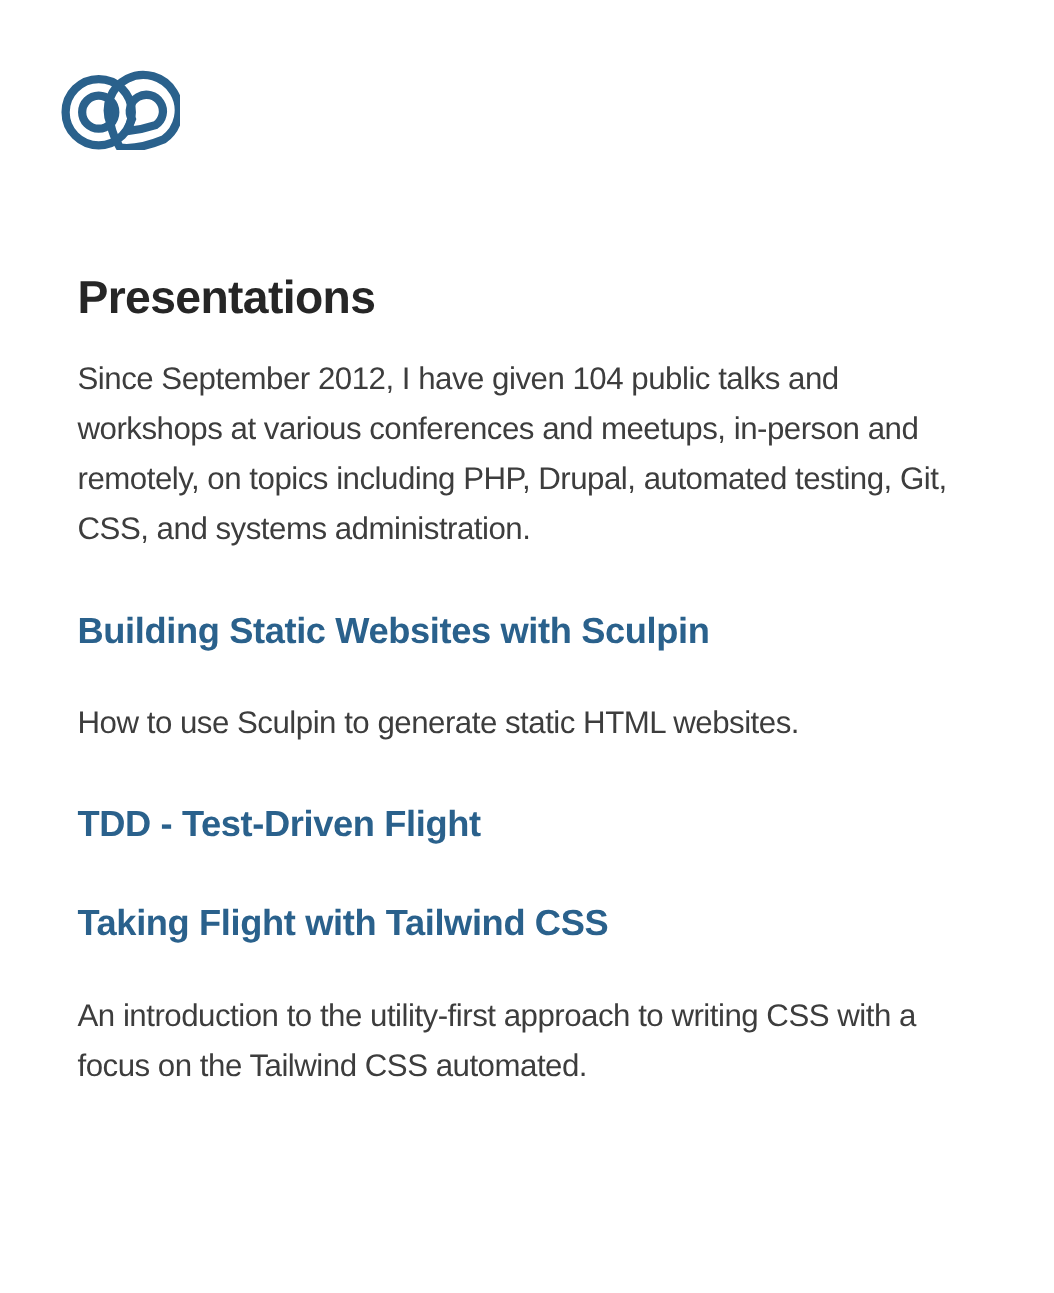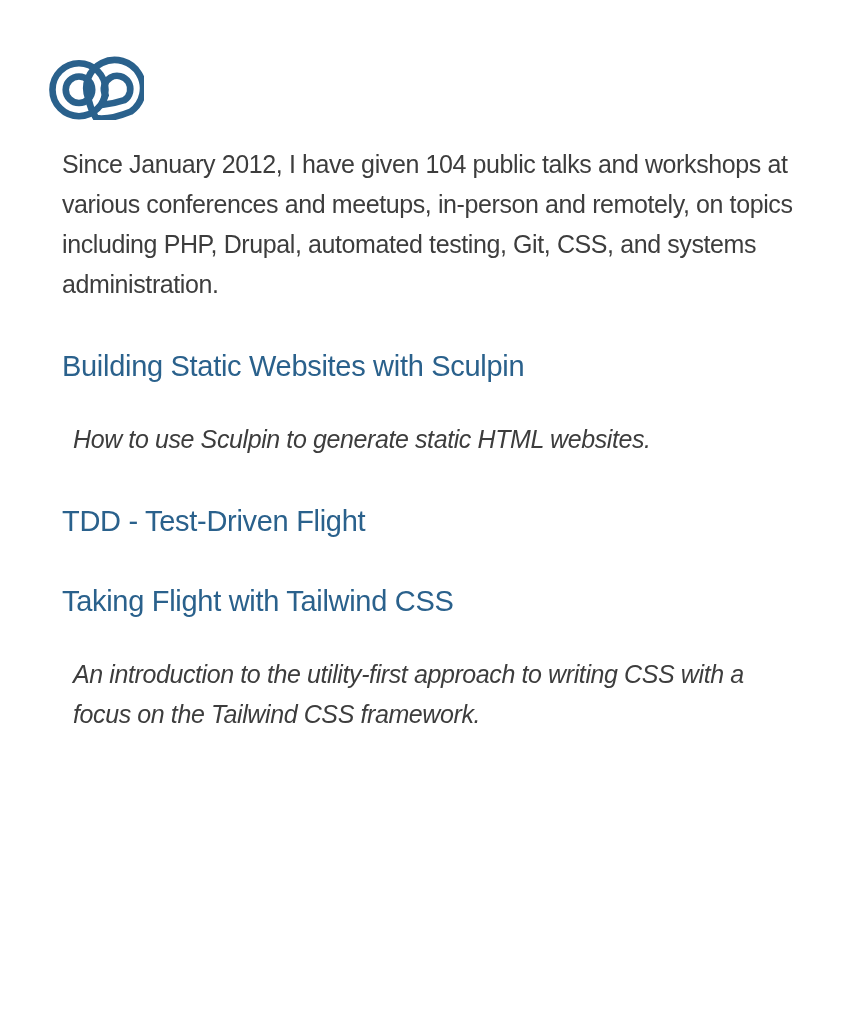--- a/index.html
+++ b/index.html
@@ -36,62 +36,63 @@
     line-height: 40px;
     letter-spacing: -0.4px;
     color: #3d3d3d;
     font-weight: 400;
   }
   .intro { margin: 24px 0 0; }
   .presentation h2 {
     margin: 46px 0 0;
     font-size: 29px;
     line-height: 1.15;
-    font-weight: 400;
+    font-weight: 700;
     letter-spacing: -0.3px;
   }
   .presentation h2 a {
     color: #2a618c;
     text-decoration: none;
     cursor: pointer;
   }
-  .presentation .desc { margin: 36px 11px 0; font-style: italic; }
+  .presentation .desc { margin: 36px 0 0; }
 </style>
 </head>
 <body>
 
 <a class="logo" href="#">
   <svg width="96" height="70" viewBox="0 0 100 74" aria-hidden="true">
     <g fill="none" stroke="#2a618c" stroke-width="7" stroke-linejoin="miter">
       <circle cx="32" cy="42" r="28"></circle>
       <circle cx="32" cy="42" r="14"></circle>
       <path d="M50,72 Q44,62 42,52 A30,30 0 1 1 87,65 Q65,74 50,72 Z"></path>
       <path d="M56,58 Q58,53 60,48 A14,14 0 1 1 80,53 Q68,57 56,58 Z"></path>
     </g>
   </svg>
 </a>
 
 <main>
 
+  <h1>Presentations</h1>
 
-  <p class="intro">Since January 2012, I have given 104 public talks and workshops at various conferences and meetups, in-person and remotely, on topics including PHP, Drupal, automated testing, Git, CSS, and systems administration.</p>
+  <p class="intro">Since September 2012, I have given 104 public talks and workshops at various conferences and meetups, in-person and remotely, on topics including PHP, Drupal, automated testing, Git, CSS, and systems administration.</p>
 
   <section class="presentation">
     <h2>
       <a href="#">Building Static Websites with Sculpin</a>
     </h2>
     <p class="desc">How to use Sculpin to generate static HTML websites.</p>
   </section>
 
   <section class="presentation">
     <h2>
       <a href="#">TDD - Test-Driven Flight</a>
     </h2>
   </section>
 
   <section class="presentation">
     <h2>
       <a href="#">Taking Flight with Tailwind CSS</a>
     </h2>
-    <p class="desc">An introduction to the utility-first approach to writing CSS with a focus on the Tailwind CSS framework.</p>
+    <p class="desc">An introduction to the utility-first approach to writing CSS with a focus on the Tailwind CSS automated.</p>
   </section>
 
 </main>
 
 </body></html>

